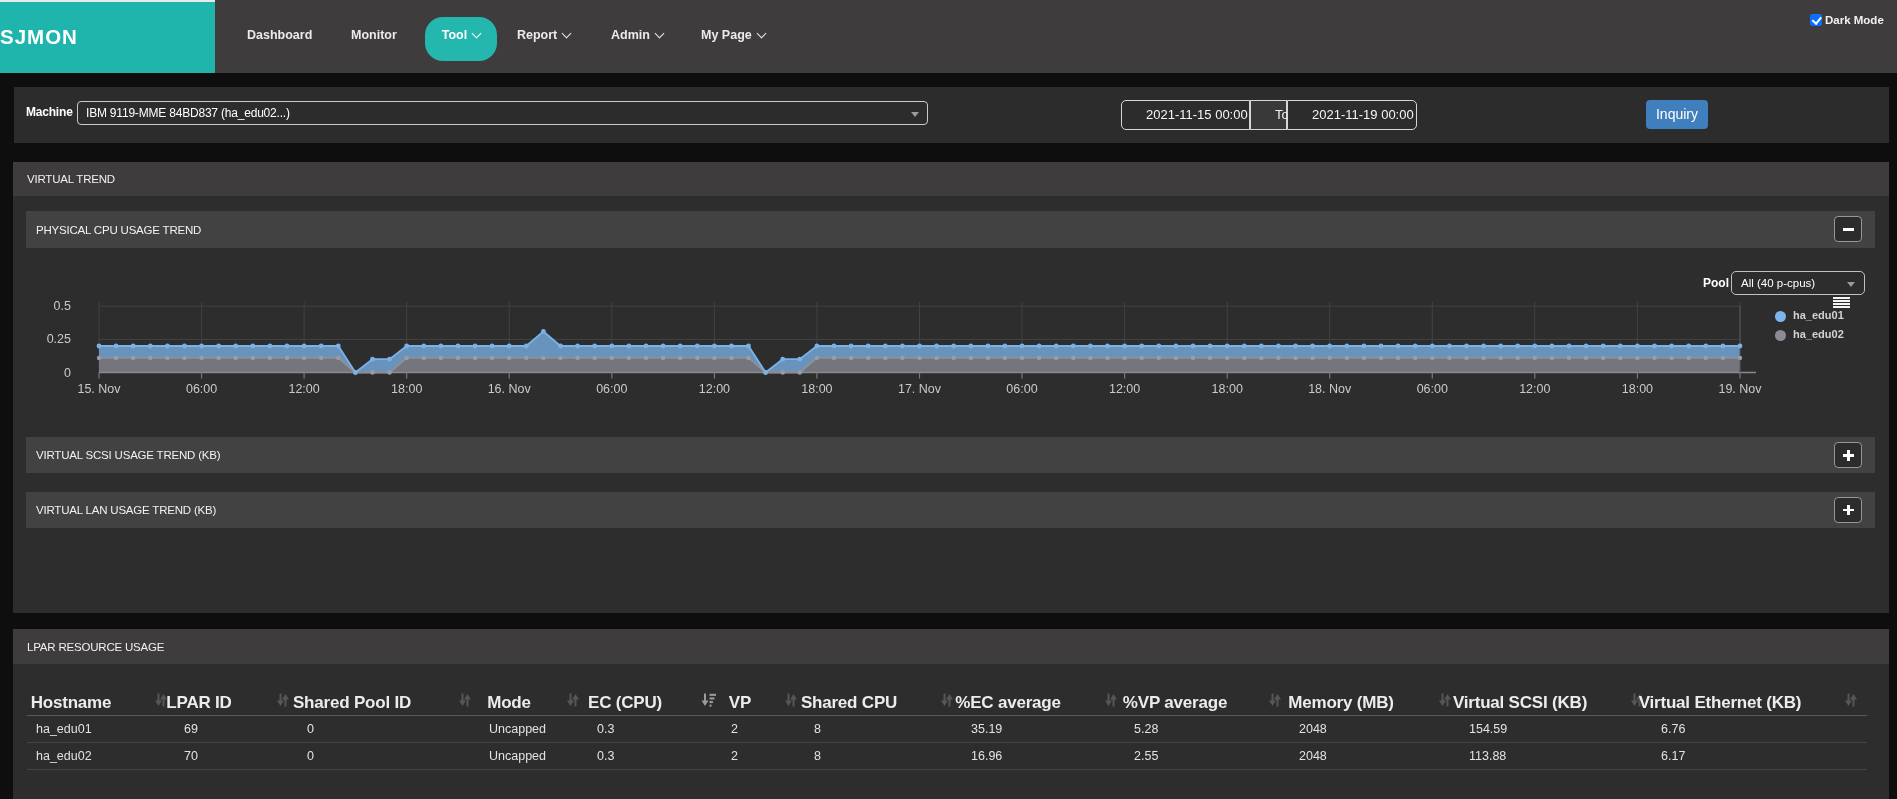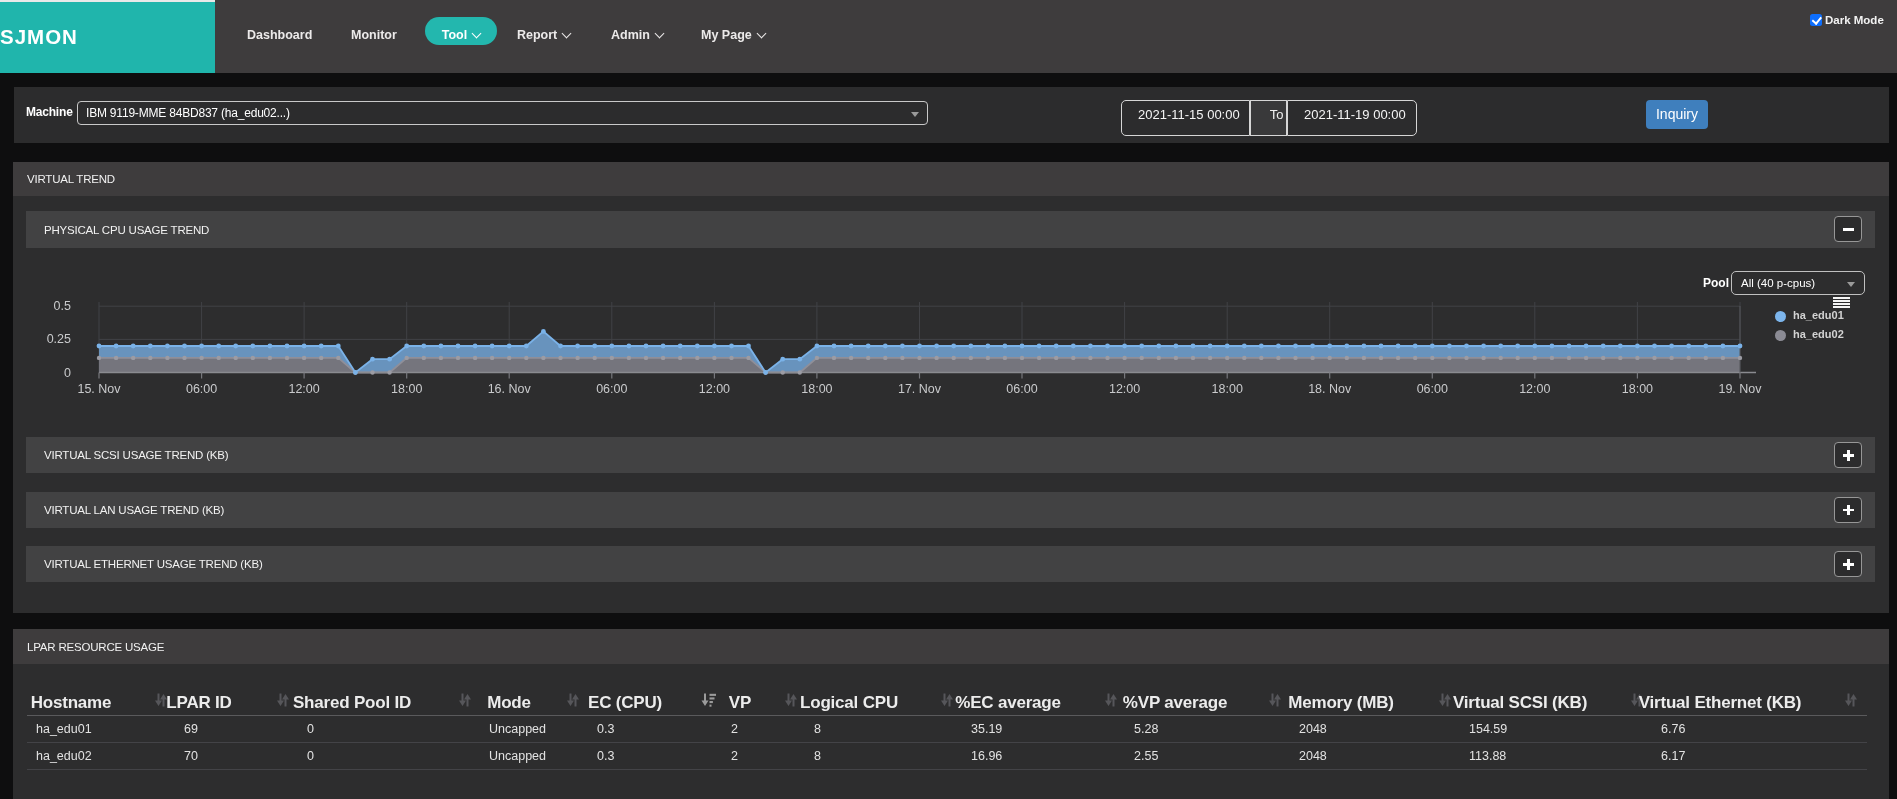--- a/index.html
+++ b/index.html
@@ -11,58 +11,58 @@
   #navbar { left:0; top:0; width:1897px; height:72.5px; background:#3e3c3d; }
   #logo { left:0; top:2px; width:215px; height:70.5px; background:#20b5ac; }
   #logotop { left:0; top:0; width:215px; height:2px; background:#e9e9e9; }
   #logo span { position:absolute; left:0; width:190px; top:23px; text-align:left;
     color:#fff; font-size:20.5px; font-weight:bold; letter-spacing:1px; }
   .navitem { position:absolute; top:0; height:71px; line-height:71px; color:#eceaea;
     font-size:12.5px; font-weight:bold; white-space:nowrap; }
   .caret { display:inline-block; width:7px; height:7px; border-right:1.8px solid #eceaea;
     border-bottom:1.8px solid #eceaea; transform:rotate(45deg);
     margin-left:6px; position:relative; top:-2px; }
-  #pill { left:425px; top:17px; width:72px; height:28px; background:#23b7ae;
+  #pill { left:425px; top:17px; width:72px; height:44px; background:#23b7ae;
     border-radius:18px; text-align:center; line-height:36px; color:#fff;
     font-size:12.5px; font-weight:bold; }
   #pill .caret{ border-color:#fff; }
   
   #dmbox { left:1810px; top:14px; width:12px; height:12px; background:#0d6efd;
     border-radius:2.5px; }
   #dmbox:after { content:""; position:absolute; left:3.6px; top:1.2px; width:3.6px;
     height:6.6px; border-right:2px solid #fff; border-bottom:2px solid #fff;
     transform:rotate(40deg); }
   #dmlabel { left:1825px; top:14px; color:#f2f2f2; font-size:11.5px; font-weight:bold; }
 
   
   #machinebar { left:14px; top:87px; width:1875px; height:56px; background:#2c2c2d; }
   #machinelabel { left:26px; top:105px; color:#fff; font-size:12px; font-weight:bold; letter-spacing:-0.2px; }
   #machinesel { left:77px; top:101px; width:851px; height:24px; background:#2c2c2d;
     border:1px solid #c9c9c9; border-radius:4px; color:#fff; font-size:12px;
     letter-spacing:-0.2px; line-height:22px; padding-left:8px; }
   .selarrow { position:absolute; width:0; height:0; border-left:4.5px solid transparent;
     border-right:4.5px solid transparent; border-top:5px solid #9a9a9a; }
   #dates { left:1121px; top:100px; height:30px; }
-  .dtin { position:absolute; top:0; height:36px; background:#2c2c2d;
+  .dtin { position:absolute; top:0; height:30px; background:#2c2c2d;
     border:1px solid #d6d6d6; color:#f5f5f5; font-size:13px; line-height:28px;
-    padding-left:16px; }
+    padding-left:24px; }
   #dt1 { left:0; width:129px; border-radius:5px 0 0 5px; }
   #dtto { left:129px; width:37px; background:#39393a; text-align:center; color:#efefef; }
   #dt2 { left:166px; width:130px; border-radius:0 5px 5px 0; }
   #inquiry { left:1646px; top:100px; width:62px; height:29px; background:#3f7fbd;
     border-radius:4px; color:#fff; font-size:14px; text-align:center; line-height:29px; }
 
   
   .panel { position:absolute; left:13px; width:1876px; background:#2d2d2e; }
   .phead { position:absolute; left:0; top:0; width:100%; background:#3e3c3d;
     color:#f1f1f1; font-size:11.5px; letter-spacing:-0.2px; }
   .phead span { position:absolute; left:14px; top:50%; transform:translateY(-50%); white-space:nowrap; }
   .subbar { position:absolute; left:13px; width:1849px; background:#424243;
     color:#f1f1f1; font-size:11.5px; letter-spacing:-0.2px; }
-  .subbar span { position:absolute; left:18px; top:50%; transform:translateY(-50%); white-space:nowrap; }
+  .subbar span { position:absolute; left:10px; top:50%; transform:translateY(-50%); white-space:nowrap; }
   .collbtn { position:absolute; right:13px; top:5px; width:28px; height:26px;
     background:#2c2c2d; border:1.7px solid #979797; border-radius:4px; }
   .collbtn .hb { position:absolute; left:8px; top:11px; width:10.5px; height:2.6px; background:#fff; }
   .collbtn .vb { position:absolute; left:12px; top:7px; width:2.6px; height:10.5px; background:#fff; }
 
   #vt { top:162px; height:451px; }
   #vt .phead { height:34px; }
   #cpuhead { top:49px; height:37px; }
   #scsibar { top:275px; height:36px; }
   #lanbar { top:329.5px; height:36px; }
@@ -131,27 +131,20 @@
     </div>
     <div class="subbar" id="scsibar">
       <span>VIRTUAL SCSI USAGE TREND (KB)</span>
       <div class="collbtn">
         <div class="hb"></div>
         <div class="vb"></div>
       </div>
     </div>
     <div class="subbar" id="lanbar">
       <span>VIRTUAL LAN USAGE TREND (KB)</span>
-      <div class="collbtn">
-        <div class="hb"></div>
-        <div class="vb"></div>
-      </div>
-    </div>
-    <div class="subbar" id="ethbar">
-      <span>VIRTUAL ETHERNET USAGE TREND (KB)</span>
       <div class="collbtn">
         <div class="hb"></div>
         <div class="vb"></div>
       </div>
     </div>
   </div>
 
   <div class="abs" id="chartbox">
     <svg width="1849" height="189" viewBox="0 0 1849 189" style="position:absolute;left:0;top:0;">
 <line x1="73.0" y1="54" x2="73.0" y2="124.5" stroke="#414246" stroke-width="1"></line>
@@ -459,21 +452,21 @@
         <rect x="8.5" y="0.8" width="6.5" height="2.1" fill="#9b9b9b"></rect>
         <rect x="8.5" y="4.4" width="5" height="2.1" fill="#9b9b9b"></rect>
         <rect x="8.5" y="8" width="3.4" height="2.1" fill="#9b9b9b"></rect>
         <rect x="8.5" y="11.6" width="2" height="2.1" fill="#9b9b9b"></rect>
       </svg>
 <div class="th" style="left:713px;">VP</div>
 <svg style="position:absolute;left:758px;top:6px;" width="12" height="14" viewBox="0 0 12 14">
         <path d="M2.5 0.5 h2 v7 h2.5 l-3.5 5.5 -3.5 -5.5 h2.5 z" fill="#56565a"></path>
         <path d="M9.5 13.5 h-2 v-7 h-2.5 l3.5 -5.5 3.5 5.5 h-2.5 z" fill="#56565a"></path>
       </svg>
-<div class="th" style="left:822px;">Logical CPU</div>
+<div class="th" style="left:822px;">Shared CPU</div>
 <svg style="position:absolute;left:914px;top:6px;" width="12" height="14" viewBox="0 0 12 14">
         <path d="M2.5 0.5 h2 v7 h2.5 l-3.5 5.5 -3.5 -5.5 h2.5 z" fill="#56565a"></path>
         <path d="M9.5 13.5 h-2 v-7 h-2.5 l3.5 -5.5 3.5 5.5 h-2.5 z" fill="#56565a"></path>
       </svg>
 <div class="th" style="left:981px;">%EC average</div>
 <svg style="position:absolute;left:1078px;top:6px;" width="12" height="14" viewBox="0 0 12 14">
         <path d="M2.5 0.5 h2 v7 h2.5 l-3.5 5.5 -3.5 -5.5 h2.5 z" fill="#56565a"></path>
         <path d="M9.5 13.5 h-2 v-7 h-2.5 l3.5 -5.5 3.5 5.5 h-2.5 z" fill="#56565a"></path>
       </svg>
 <div class="th" style="left:1148px;">%VP average</div>

